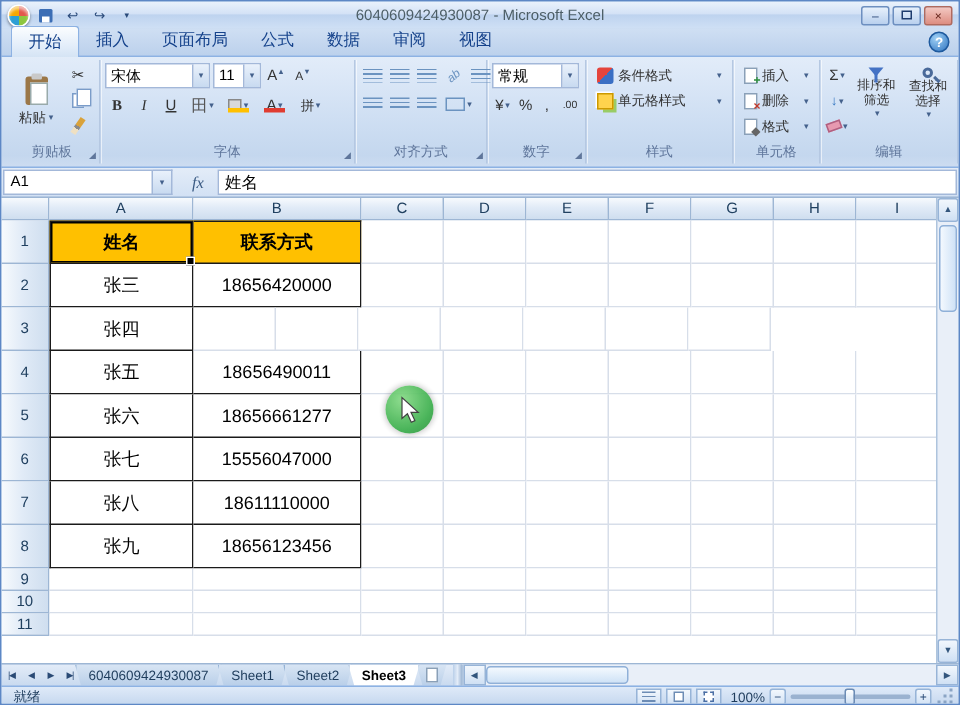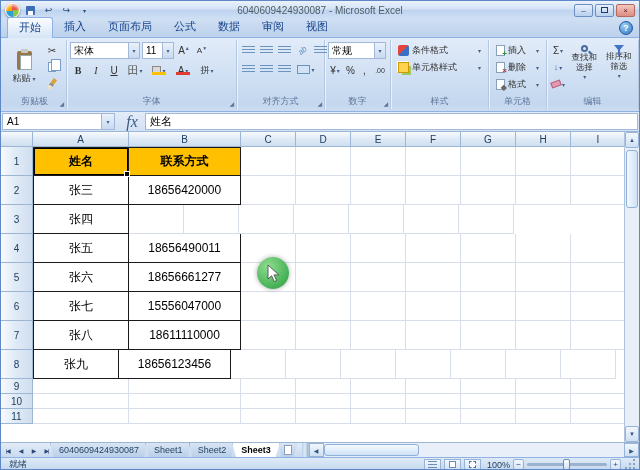--- a/index.html
+++ b/index.html
@@ -89,21 +89,21 @@
   .icon-fill-dn{color:#2f74c0;font-size:9px;font-weight:bold;}
   .icon-eraser{width:10px;height:6px;background:#e799b0;border:1px solid #b06080;transform:rotate(-20deg);}
 
   
   .fx-bar{position:absolute;top:111px;left:0;right:0;height:20px;background:linear-gradient(#e3ecf8,#d2e1f4);
     border-bottom:1px solid #9db6d4;display:flex;align-items:center;padding:1px 1px;}
   .namebox{width:100px;height:17px;background:#fff;border:1px solid #a3b8d9;display:flex;align-items:center;padding-left:4px;font-size:10px;}
   .nb-dd{width:13px;height:17px;border:1px solid #a3b8d9;border-left:none;background:linear-gradient(#e9f1fb,#c8daf0);
     display:flex;align-items:center;justify-content:center;font-size:6px;color:#44618c;}
   .fx-btn{width:22px;height:17px;margin-left:6px;display:flex;align-items:center;justify-content:center;
-    font-family:"Liberation Serif",serif;font-style:italic;font-size:16px;color:#3a5a83;}
+    font-family:"Liberation Serif",serif;font-style:italic;font-size:11px;color:#3a5a83;}
   .formula-field{flex:1;height:17px;margin-left:2px;background:#fff;border:1px solid #a3b8d9;display:flex;align-items:center;padding-left:4px;font-size:11px;}
 
   
   .grid-wrap{position:absolute;top:131px;left:0;width:625px;height:310px;overflow:hidden;background:#fff;}
   .ghead-row{display:flex;height:15px;}
   .gcorner{width:32px;height:15px;flex:0 0 auto;background:linear-gradient(#f7fafd,#e1ebf7 45%,#cfdeef);
     border-right:1px solid #9db6d4;border-bottom:1px solid #9db6d4;}
   .gcol{height:15px;flex:0 0 auto;display:flex;align-items:center;justify-content:center;font-size:10px;color:#204060;
     background:linear-gradient(#f7fafd,#e1ebf7 45%,#cfdeef);border-right:1px solid #9db6d4;border-bottom:1px solid #9db6d4;}
   .grow{display:flex;}
@@ -390,27 +390,27 @@
           <div class="sbtn">
               <span class="icon-fill-dn">↓</span>
               <span class="ddm">▾</span>
             </div>
           <div class="sbtn">
               <span class="icon-eraser"></span>
               <span class="ddm">▾</span>
             </div>
         </div>
         <div class="edbtn">
+          <span class="icon-funnel"></span>
+          <span>排序和筛选</span>
+          <span class="ddm">▾</span>
+        </div>
+        <div class="edbtn">
           <span class="icon-mag"></span>
           <span>查找和选择</span>
-          <span class="ddm">▾</span>
-        </div>
-        <div class="edbtn">
-          <span class="icon-funnel"></span>
-          <span>排序和筛选</span>
           <span class="ddm">▾</span>
         </div>
       </div>
       <div class="rg-label">编辑</div>
     </div>
 
   </div>
 
   <div class="fx-bar">
     <div class="namebox">A1</div>
@@ -513,21 +513,21 @@
           <div class="gcell" style="width: 55px;"></div>
           <div class="gcell" style="width: 55px;"></div>
           <div class="gcell" style="width: 55px;"></div>
           <div class="gcell" style="width: 55px;"></div>
           <div class="gcell" style="width: 55px;"></div>
           <div class="gcell" style="width: 55px;"></div>
           <div class="gcell" style="width: 55px;"></div>
         </div>
         <div class="grow" style="height: 29px;">
           <div class="rowhdr">8</div>
-          <div class="gcell tcell tfirst" style="width: 86px;">张九</div>
+          <div class="gcell tcell tfirst" style="width: 96px;">张九</div>
           <div class="gcell tcell" style="width: 112px;">18656123456</div>
           <div class="gcell" style="width: 55px;"></div>
           <div class="gcell" style="width: 55px;"></div>
           <div class="gcell" style="width: 55px;"></div>
           <div class="gcell" style="width: 55px;"></div>
           <div class="gcell" style="width: 55px;"></div>
           <div class="gcell" style="width: 55px;"></div>
           <div class="gcell" style="width: 55px;"></div>
         </div>
         <div class="grow" style="height: 15px;">

